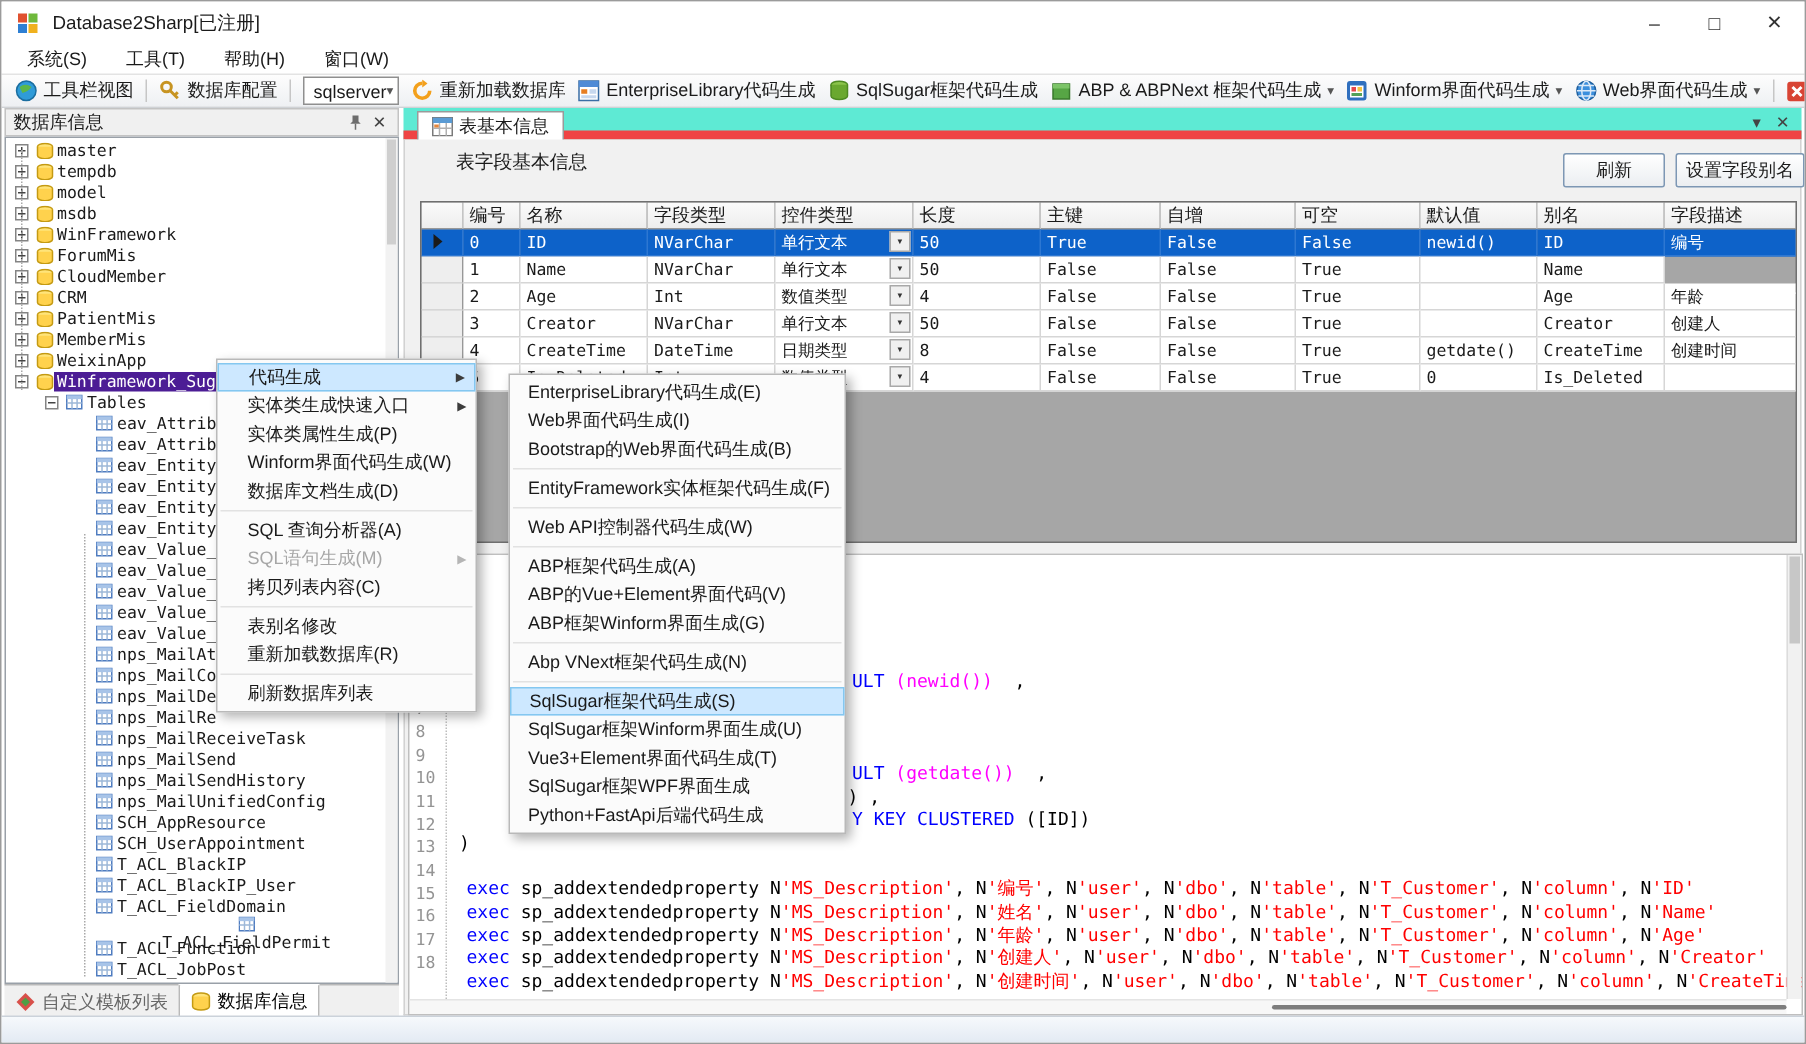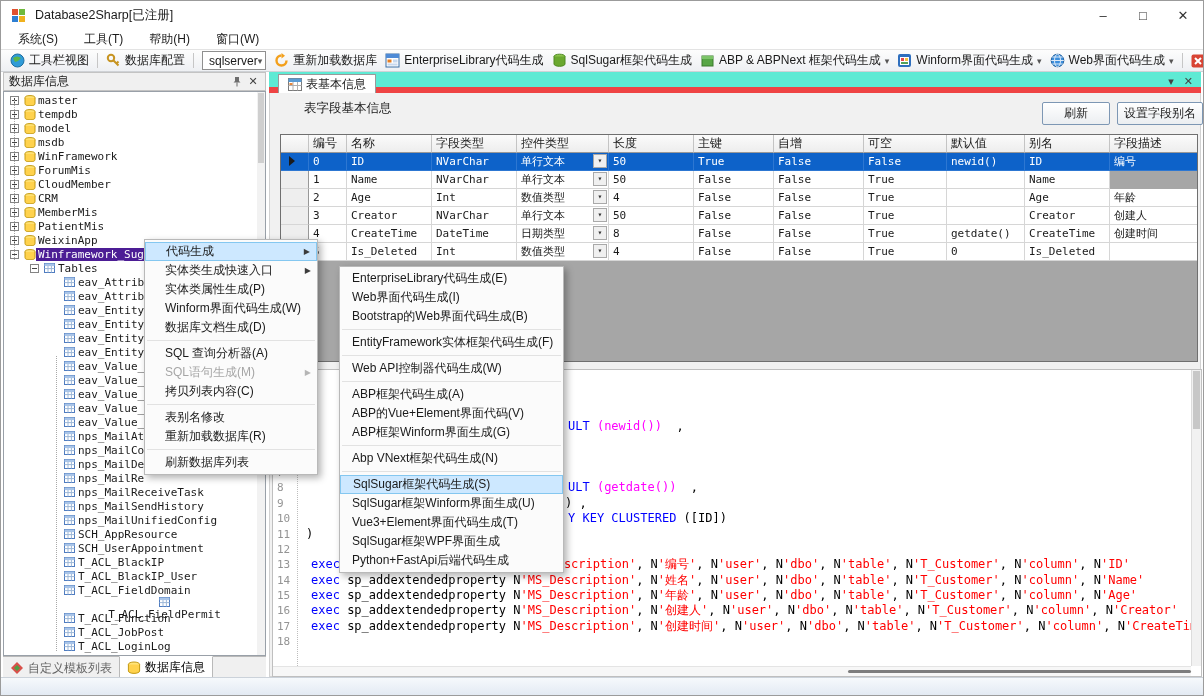--- a/index.html
+++ b/index.html
@@ -73,32 +73,32 @@
   .grow.sel .gcell { background:#0d62c9; color:#fff; border-right-color:#2d77d2; border-bottom-color:#2d77d2; }
   .grow.sel .gsel-cell { background:#0d62c9; }
   .rowarrow { position:absolute; left:8px; top:3px; width:0; height:0; border-left:6px solid #1b1b1b; border-top:5px solid transparent; border-bottom:5px solid transparent; }
   .combo-btn { position:absolute; right:1px; top:1px; width:14px; height:14px; background:#f0f0f0; border:1px solid #a9a9a9; color:#333; font-size:8px; line-height:12px; text-align:center; }
 
   
   #codebox { position:absolute; left:2px; top:276px; width:930px; height:308px; background:#fff; border:1px solid #bfbfbf;
              font-family:"DejaVu Sans Mono",monospace; font-size:12px; overflow:hidden; }
   .cline { position:absolute; left:0; right:12px; height:15px; line-height:15px; white-space:pre; }
   .lnum { position:absolute; left:4px; color:#949494; font-size:11px; }
-  .lcode { position:absolute; white-space:pre; }
+  .lcode { position:absolute; white-space:pre;margin-top:28px; }
   .tk-k { color:#0000ff; } .tk-s { color:#ff0000; } .tk-f { color:#ff00ff; } .tk-p { color:#000; }
   #gutterline { position:absolute; left:24px; top:0; bottom:0; border-left:1px dotted #bdbdbd; }
   #vscroll { position:absolute; right:0; top:0; bottom:10px; width:10px; background:#f1f1f1; border-left:1px solid #dcdcdc; }
   #vscroll .thumb { margin:1px; height:58px; background:#c7c7c7; }
   #hscroll { position:absolute; left:0; right:10px; bottom:0; height:10px; background:#f7f7f7; border-top:1px solid #e4e4e4; }
   #hscroll .thumb { position:absolute; left:575px; width:343px; top:3px; height:3px; background:#7d7d7d; border-radius:2px; }
 
   
   .menu { position:absolute; background:#fbfbfb; border:1px solid #b9b9b9; box-shadow:3px 3px 7px rgba(0,0,0,.3); padding:2px 0; z-index:50; }
   #ctx-menu { left:143px; top:238px; width:174px; }
-  #sub-menu { left:338px; top:265px; width:225px; }
+  #sub-menu { left:338px; top:248px; width:225px; }
   .mi { height:19px; display:flex; align-items:center; padding:0 8px 0 20px; position:relative; white-space:nowrap; }
   #sub-menu .mi { padding-left:12px; }
   .mi .sub-arrow { position:absolute; right:6px; font-size:8px; color:#3c3c3c; }
   .mi.hl { background:#cde8ff; border:1px solid #84c7f0; }
   .mi.dis { color:#a6a6a6;text-align:center; }
   .mi.dis .sub-arrow { color:#b5b5b5; }
   .msep { height:1px; background:#e2e2e2; margin:3px 2px; }
 </style>
 </head>
 <body>
@@ -288,29 +288,29 @@
           <path d="M1 2.8 V8.6 A5 2.2 0 0 0 11 8.6 V2.8" fill="#ffd24d" stroke="#c49a12"></path>
         </svg>
         <span class="tlabel">CRM</span>
       </div>
       <div class="trow" style="padding-left: 6px;">
         <span class="ebox plus" style="margin-right: 5px;"></span>
         <svg width="12" height="11" style="flex: 0 0 auto;">
           <ellipse cx="6" cy="2.8" rx="5" ry="2.2" fill="#ffe47a" stroke="#c49a12"></ellipse>
           <path d="M1 2.8 V8.6 A5 2.2 0 0 0 11 8.6 V2.8" fill="#ffd24d" stroke="#c49a12"></path>
         </svg>
+        <span class="tlabel">PatientMis</span>
+      </div>
+      <div class="trow" style="padding-left: 6px;">
+        <span class="ebox plus" style="margin-right: 5px;"></span>
+        <svg width="12" height="11" style="flex: 0 0 auto;">
+          <ellipse cx="6" cy="2.8" rx="5" ry="2.2" fill="#ffe47a" stroke="#c49a12"></ellipse>
+          <path d="M1 2.8 V8.6 A5 2.2 0 0 0 11 8.6 V2.8" fill="#ffd24d" stroke="#c49a12"></path>
+        </svg>
         <span class="tlabel">MemberMis</span>
-      </div>
-      <div class="trow" style="padding-left: 6px;">
-        <span class="ebox plus" style="margin-right: 5px;"></span>
-        <svg width="12" height="11" style="flex: 0 0 auto;">
-          <ellipse cx="6" cy="2.8" rx="5" ry="2.2" fill="#ffe47a" stroke="#c49a12"></ellipse>
-          <path d="M1 2.8 V8.6 A5 2.2 0 0 0 11 8.6 V2.8" fill="#ffd24d" stroke="#c49a12"></path>
-        </svg>
-        <span class="tlabel">PatientMis</span>
       </div>
       <div class="trow" style="padding-left: 6px;">
         <span class="ebox plus" style="margin-right: 5px;"></span>
         <svg width="12" height="11" style="flex: 0 0 auto;">
           <ellipse cx="6" cy="2.8" rx="5" ry="2.2" fill="#ffe47a" stroke="#c49a12"></ellipse>
           <path d="M1 2.8 V8.6 A5 2.2 0 0 0 11 8.6 V2.8" fill="#ffd24d" stroke="#c49a12"></path>
         </svg>
         <span class="tlabel">WeixinApp</span>
       </div>
       <div class="trow sel" style="padding-left: 6px;">
@@ -450,20 +450,28 @@
         </svg>
         <span class="tlabel">nps_MailRe</span>
       </div>
       <div class="trow" style="padding-left: 60px;">
         <svg width="12" height="11" style="flex: 0 0 auto;">
           <rect x="0.5" y="0.5" width="10" height="9" fill="#fff" stroke="#4f7cc0"></rect>
           <rect x="0.5" y="0.5" width="10" height="2.6" fill="#a8c4e8"></rect>
           <path d="M0.5 5.6 H10.5 M4 3 V9.5 M7.4 3 V9.5" stroke="#9db8d8"></path>
         </svg>
         <span class="tlabel">nps_MailReceiveTask</span>
+      </div>
+      <div class="trow" style="padding-left: 60px;">
+        <svg width="12" height="11" style="flex: 0 0 auto;">
+          <rect x="0.5" y="0.5" width="10" height="9" fill="#fff" stroke="#4f7cc0"></rect>
+          <rect x="0.5" y="0.5" width="10" height="2.6" fill="#a8c4e8"></rect>
+          <path d="M0.5 5.6 H10.5 M4 3 V9.5 M7.4 3 V9.5" stroke="#9db8d8"></path>
+        </svg>
+        <span class="tlabel">nps_MailSend</span>
       </div>
       <div class="trow" style="padding-left: 60px;">
         <svg width="12" height="11" style="flex: 0 0 auto;">
           <rect x="0.5" y="0.5" width="10" height="9" fill="#fff" stroke="#4f7cc0"></rect>
           <rect x="0.5" y="0.5" width="10" height="2.6" fill="#a8c4e8"></rect>
           <path d="M0.5 5.6 H10.5 M4 3 V9.5 M7.4 3 V9.5" stroke="#9db8d8"></path>
         </svg>
         <span class="tlabel">nps_MailSendHistory</span>
       </div>
       <div class="trow" style="padding-left: 60px;">

